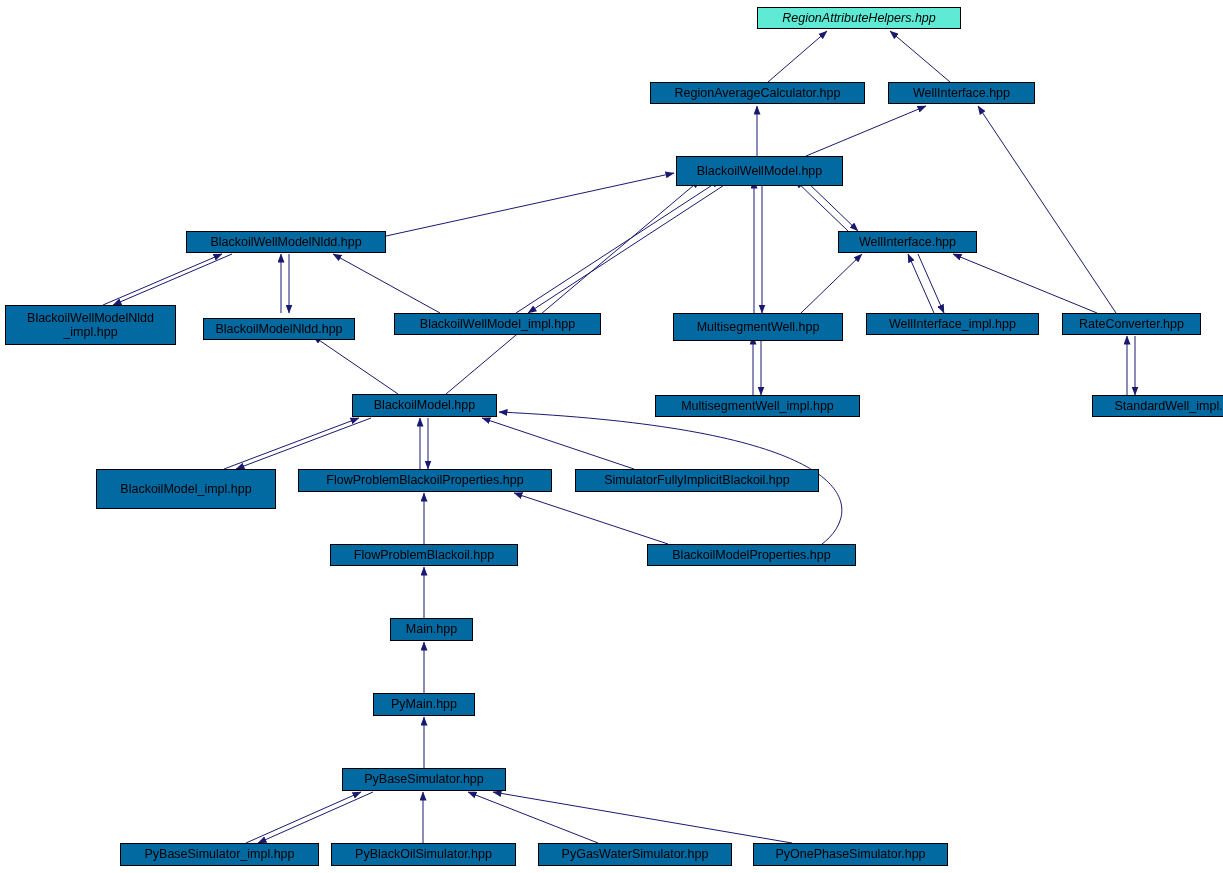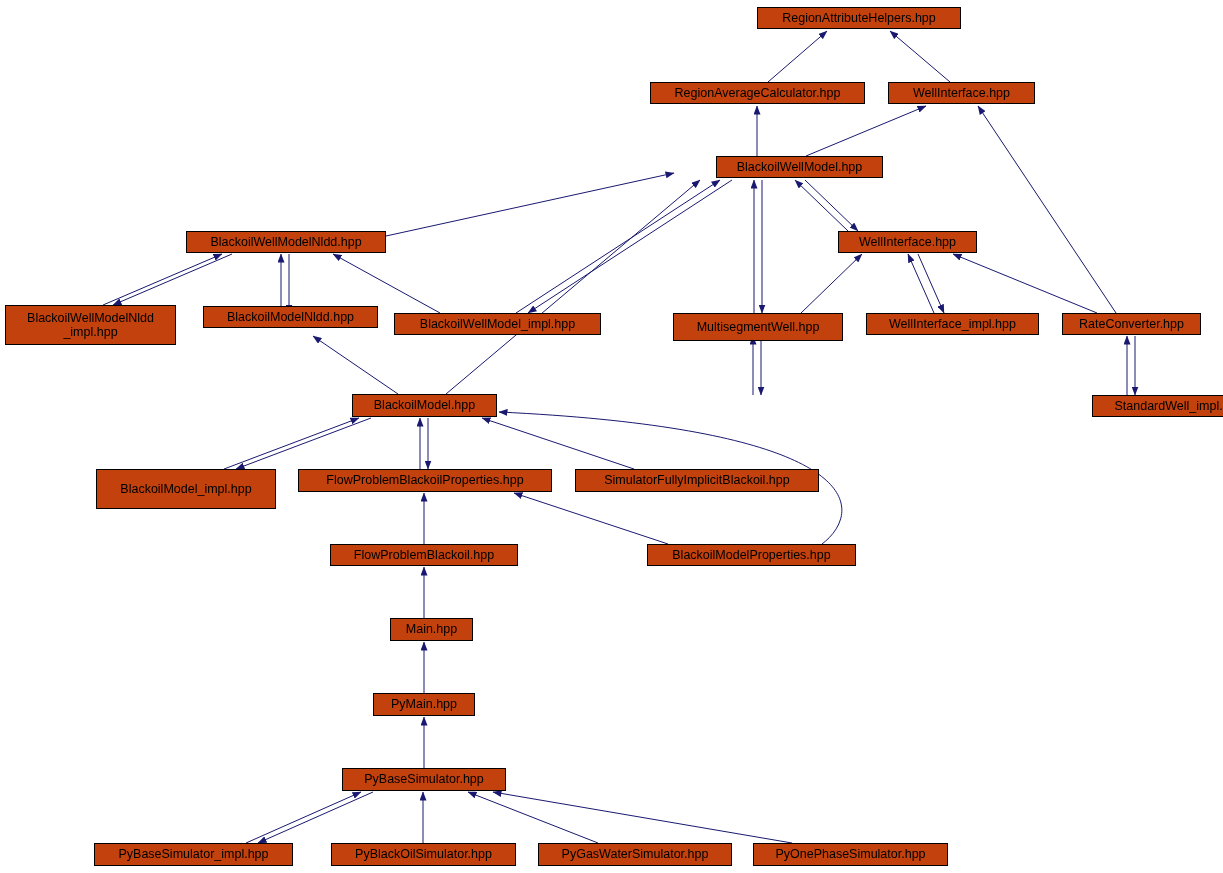--- a/index.html
+++ b/index.html
@@ -21,34 +21,35 @@
   svg.edges {
     position: absolute;
     left: 0;
     top: 0;
     z-index: 1;
   }
   .node {
     position: absolute;
     box-sizing: border-box;
     border: 1px solid #000000;
-    background: #c2410c;
+    background: #0369a1;
     color: #000000;
     font-size: 12.5px;
     line-height: 1.15;
     display: flex;
     align-items: center;
     justify-content: center;
     text-align: center;
     white-space: pre-line;
     z-index: 2;
     cursor: pointer;
   }
   .node.root {
-    background: #c2410c;
+    background: #5eead4;
+    font-style: italic;
   }
 </style>
 </head>
 <body>
 
 <div class="graph">
 
   <svg class="edges" width="1223" height="873" viewBox="0 0 1223 873">
     <defs>
       <marker id="arr" viewBox="0 0 9 7" refX="8.5" refY="3.5" markerWidth="9" markerHeight="7" orient="auto" markerUnits="userSpaceOnUse">
@@ -130,38 +131,39 @@
 
       <path d="M598,843 L468,792" marker-end="url(#arr)"></path>
 
       <path d="M792,843 L493,792" marker-end="url(#arr)"></path>
     </g>
   </svg>
 
   <div class="node root" style="left:757px;top:7px;width:204px;height:22px">RegionAttributeHelpers.hpp</div>
   <div class="node" style="left:650px;top:82px;width:215px;height:22px">RegionAverageCalculator.hpp</div>
   <div class="node" style="left:888px;top:82px;width:147px;height:22px">WellInterface.hpp</div>
-  <div class="node" style="left:716px;top:156px;width:167px;height:22px">BlackoilWellModel.hpp</div>
+  <div class="node" style="left:676px;top:156px;width:167px;height:30px">BlackoilWellModel.hpp</div>
   <div class="node" style="left:186px;top:231px;width:200px;height:22px">BlackoilWellModelNldd.hpp</div>
   <div class="node" style="left:838px;top:231px;width:139px;height:22px">WellInterface.hpp</div>
   <div class="node" style="left:5px;top:305px;width:171px;height:40px">BlackoilWellModelNldd
 _impl.hpp</div>
-  <div class="node" style="left:203px;top:306px;width:175px;height:22px">BlackoilModelNldd.hpp</div>
+  <div class="node" style="left:203px;top:318px;width:152px;height:22px">BlackoilModelNldd.hpp</div>
   <div class="node" style="left:394px;top:313px;width:207px;height:22px">BlackoilWellModel_impl.hpp</div>
   <div class="node" style="left:673px;top:313px;width:170px;height:28px">MultisegmentWell.hpp</div>
   <div class="node" style="left:866px;top:313px;width:173px;height:22px">WellInterface_impl.hpp</div>
   <div class="node" style="left:1062px;top:313px;width:139px;height:22px">RateConverter.hpp</div>
+  <div class="node" style="left:655px;top:395px;width:205px;height:22px">MultisegmentWell_impl.hpp</div>
   <div class="node" style="left:1092px;top:395px;width:174px;height:22px">StandardWell_impl.hpp</div>
   <div class="node" style="left:352px;top:394px;width:145px;height:23px">BlackoilModel.hpp</div>
   <div class="node" style="left:96px;top:469px;width:180px;height:40px">BlackoilModel_impl.hpp</div>
   <div class="node" style="left:298px;top:469px;width:254px;height:23px">FlowProblemBlackoilProperties.hpp</div>
   <div class="node" style="left:575px;top:469px;width:244px;height:23px">SimulatorFullyImplicitBlackoil.hpp</div>
   <div class="node" style="left:647px;top:544px;width:209px;height:22px">BlackoilModelProperties.hpp</div>
   <div class="node" style="left:330px;top:544px;width:188px;height:22px">FlowProblemBlackoil.hpp</div>
   <div class="node" style="left:390px;top:618px;width:83px;height:23px">Main.hpp</div>
   <div class="node" style="left:373px;top:693px;width:102px;height:23px">PyMain.hpp</div>
   <div class="node" style="left:342px;top:768px;width:164px;height:23px">PyBaseSimulator.hpp</div>
-  <div class="node" style="left:94px;top:843px;width:199px;height:23px">PyBaseSimulator_impl.hpp</div>
+  <div class="node" style="left:120px;top:843px;width:199px;height:23px">PyBaseSimulator_impl.hpp</div>
   <div class="node" style="left:331px;top:843px;width:185px;height:23px">PyBlackOilSimulator.hpp</div>
   <div class="node" style="left:538px;top:843px;width:194px;height:23px">PyGasWaterSimulator.hpp</div>
   <div class="node" style="left:753px;top:843px;width:195px;height:23px">PyOnePhaseSimulator.hpp</div>
 
 </div>
 
 </body></html>

